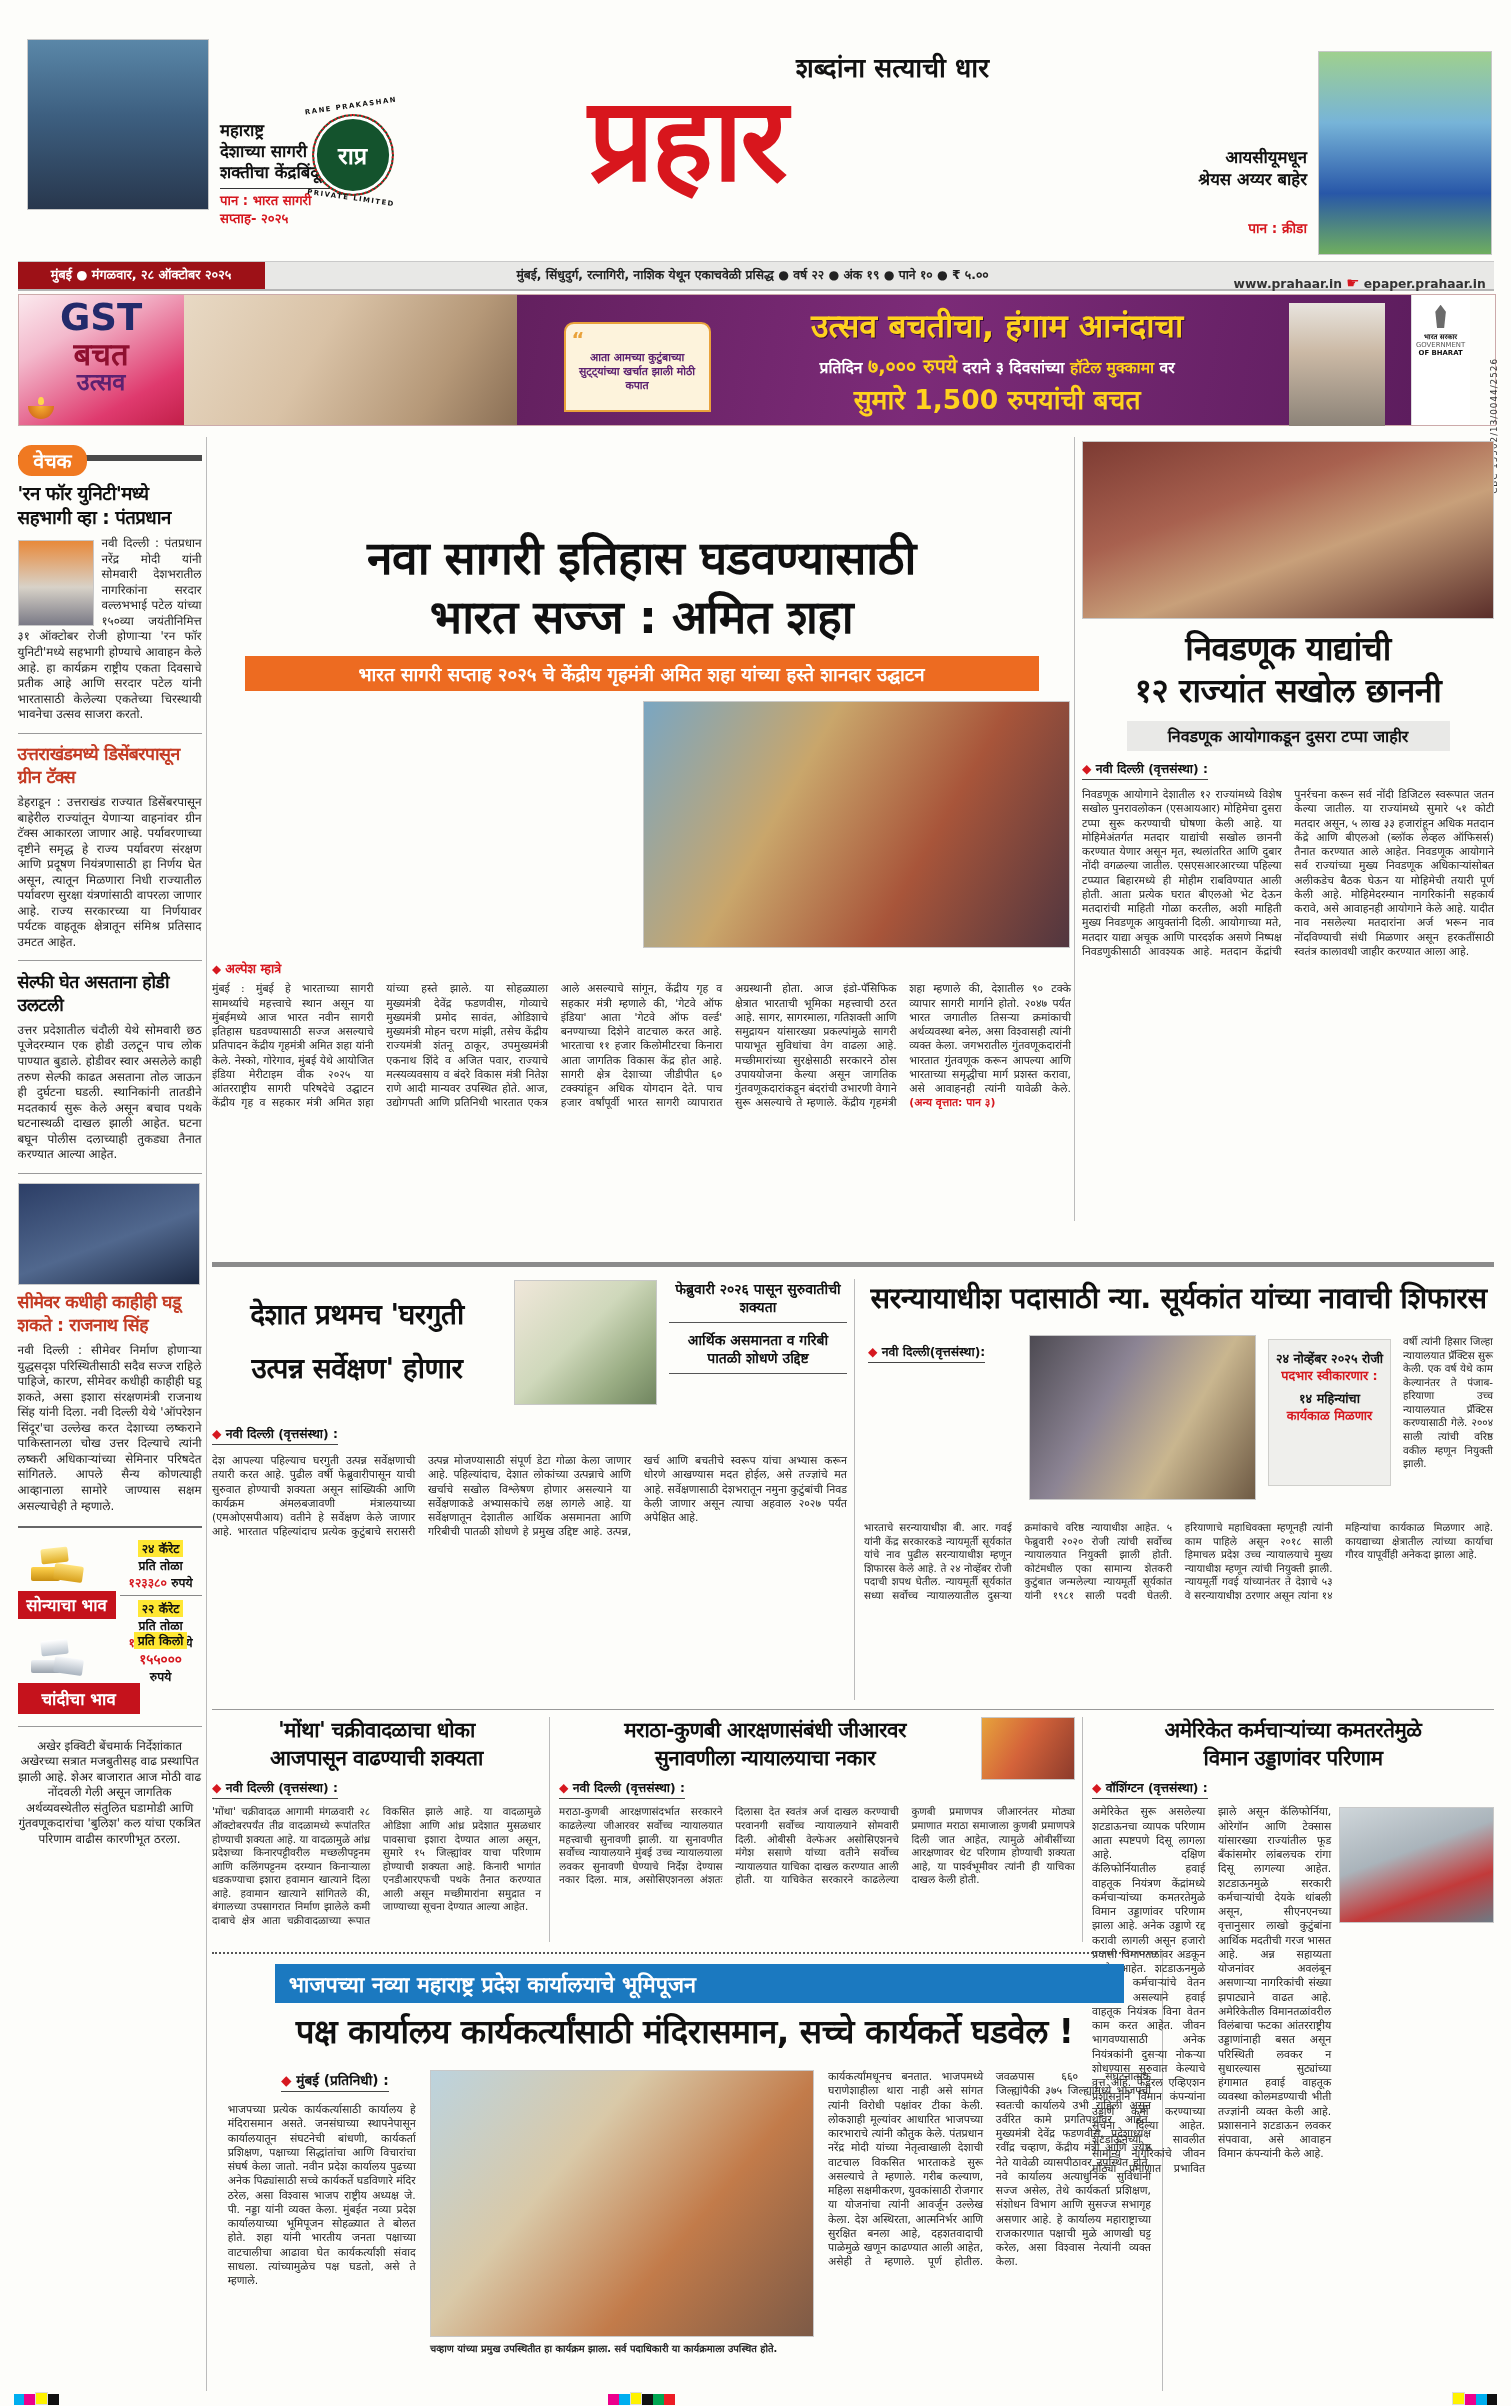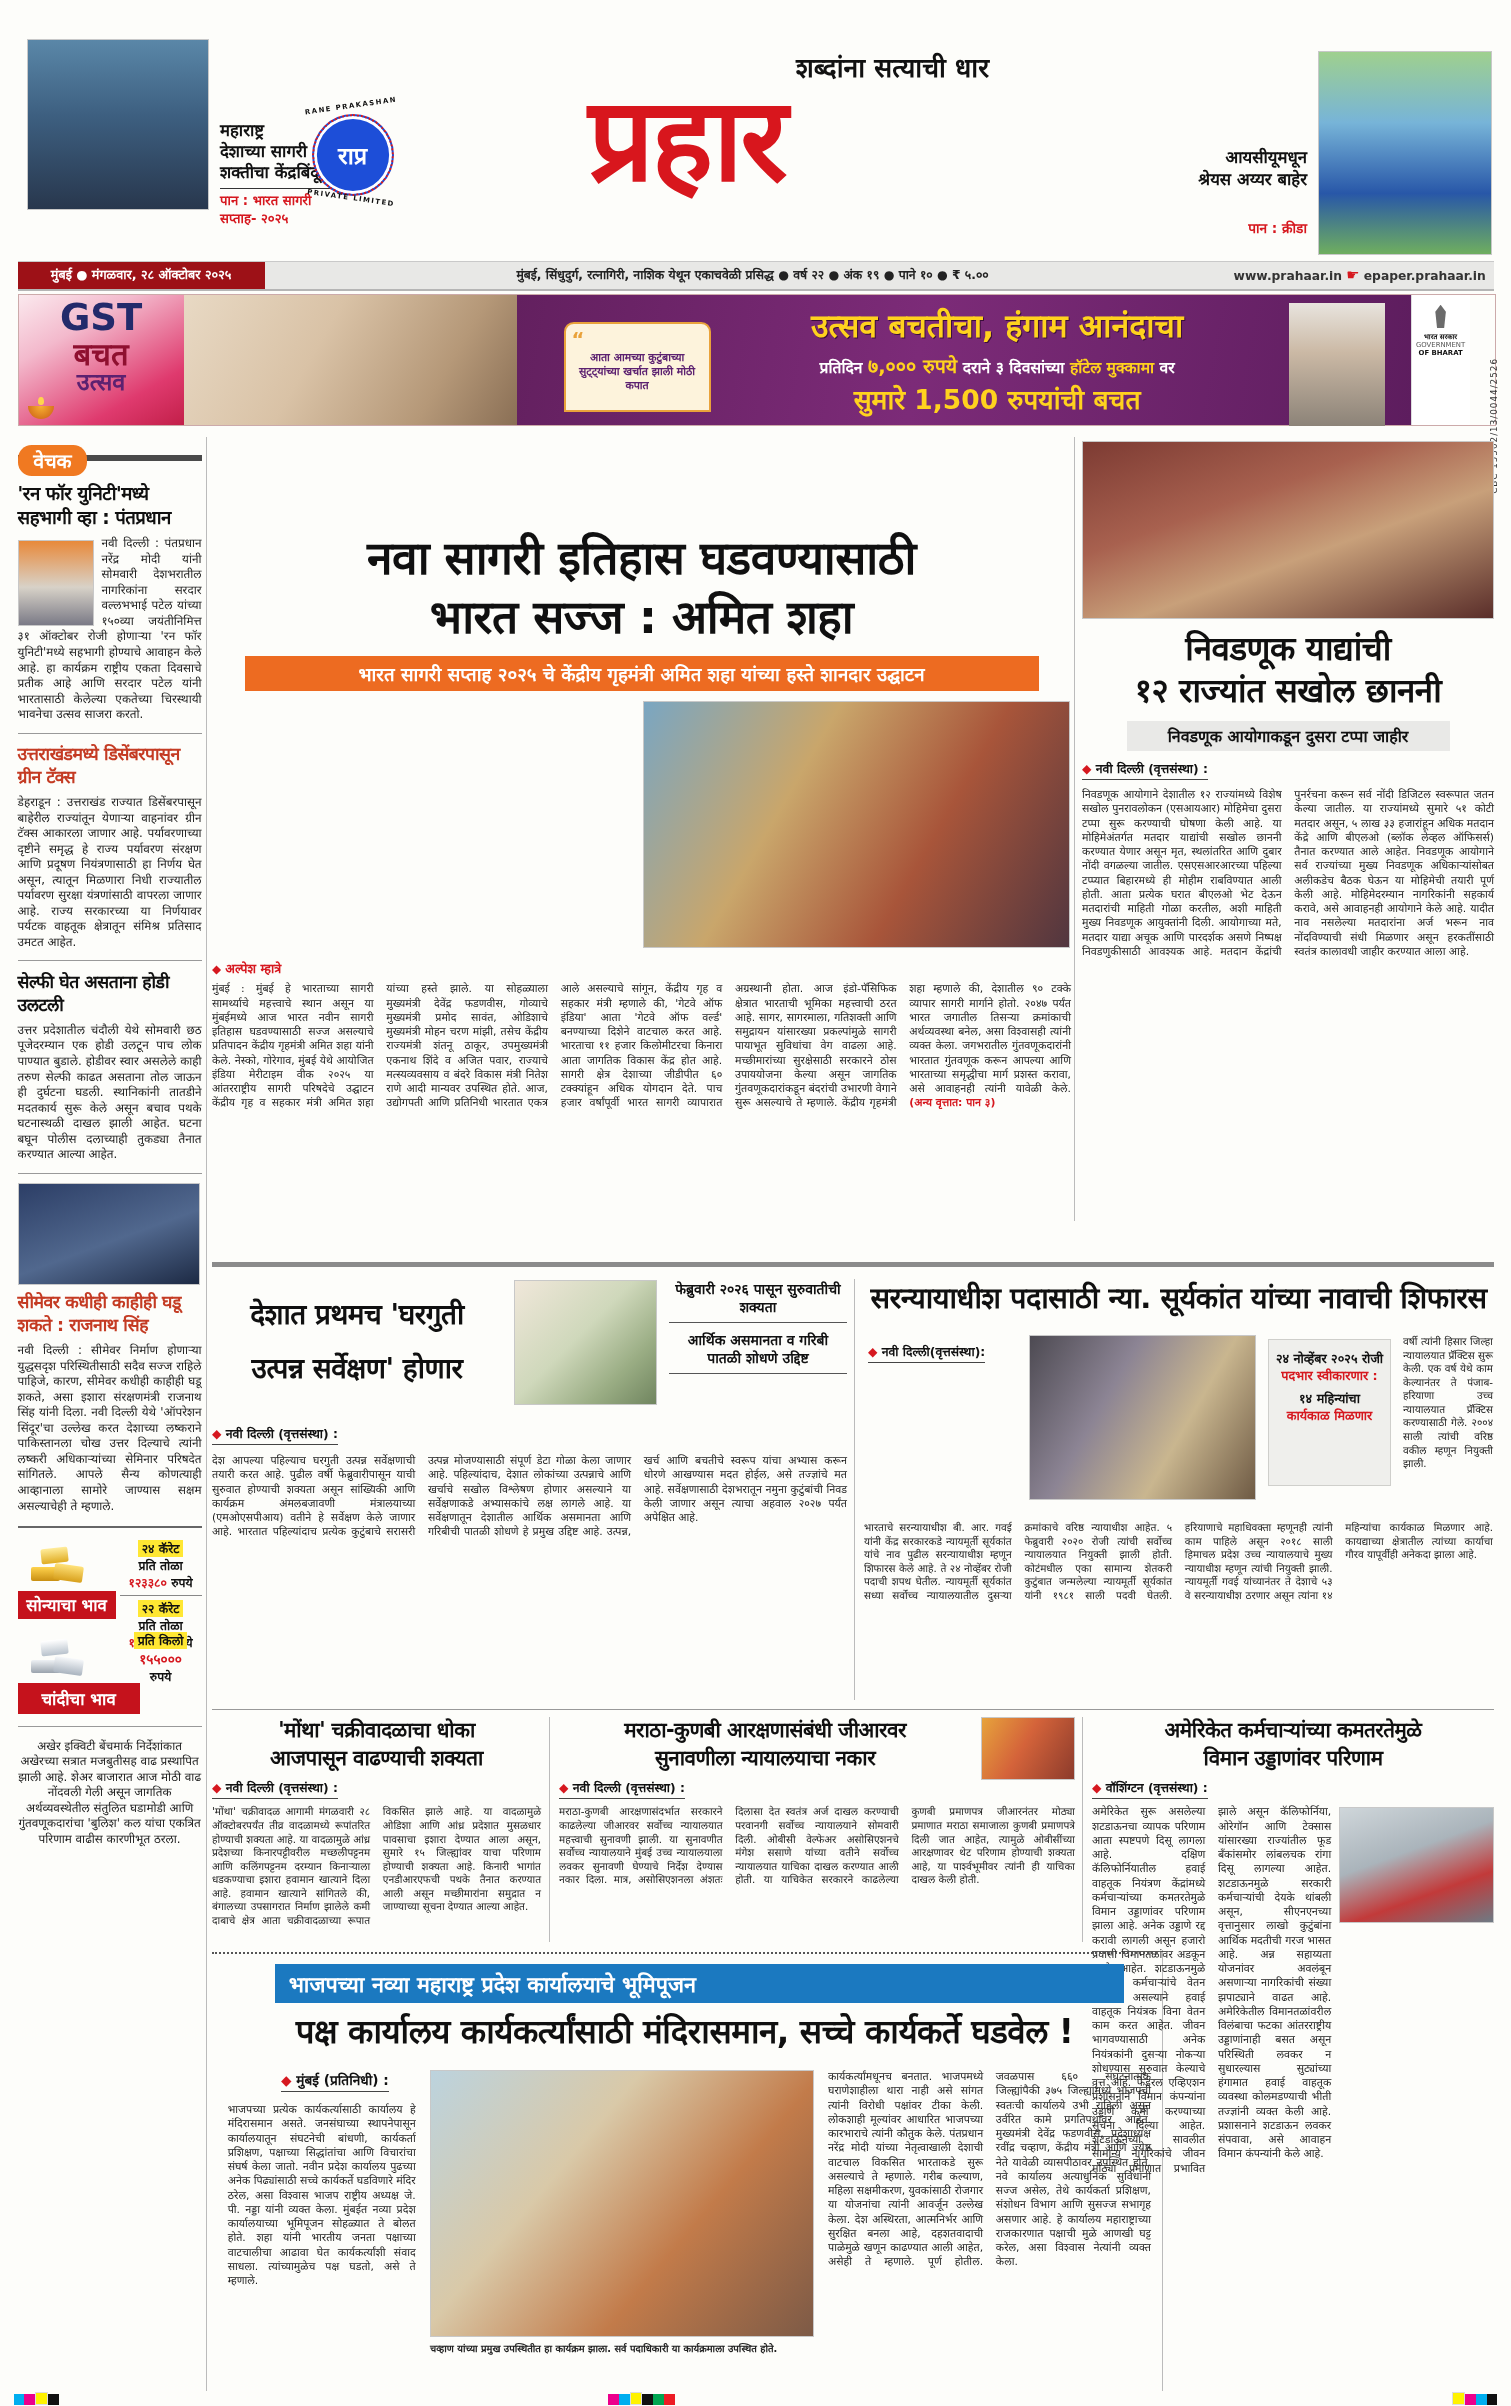--- a/index.html
+++ b/index.html
@@ -34,21 +34,21 @@
       <div>महाराष्ट्र</div>
       <div>देशाच्या सागरी</div>
       <div>शक्तीचा केंद्रबिंदू</div>
     </div>
     <div style="border-top:1.5px solid #333;margin:4.9px 0 3.9px 0;width:137px;"></div>
     <div class="red bold" style="font-size:13.2px;line-height:1.3;width:118px;">पान : भारत सागरी सप्ताह- २०२५</div>
   </div>
 
   <div class="abs" style="left:294px;top:94px;width:114px;height:116px;">
     <div class="abs" style="left:2px;top:7.8px;width:110px;text-align:center;font-size:6.9px;letter-spacing:1.5px;font-weight:bold;transform:rotate(-8deg);">RANE PRAKASHAN</div>
-    <div class="abs" style="left:17.6px;top:19.6px;width:78px;height:78px;border-radius:50%;background:#1d4ed8;border:2px dotted #d6181f;box-shadow:0 0 0 2.9px #fff inset;display:flex;align-items:center;justify-content:center;">
+    <div class="abs" style="left:17.6px;top:19.6px;width:78px;height:78px;border-radius:50%;background:#14532d;border:2px dotted #d6181f;box-shadow:0 0 0 2.9px #fff inset;display:flex;align-items:center;justify-content:center;">
       <span style="color:#fff;font-weight:800;font-size:23.5px;">राप्र</span>
     </div>
     <div class="abs" style="left:2px;top:100px;width:110px;text-align:center;font-size:6.9px;letter-spacing:1.5px;font-weight:bold;transform:rotate(8deg);">PRIVATE LIMITED</div>
   </div>
 
   <div class="abs" style="left:716px;top:49px;width:353px;text-align:center;font-size:26.5px;font-weight:800;color:#111;">शब्दांना सत्याची धार</div>
 
   <div class="abs" style="left:412px;top:73px;width:549px;text-align:center;font-size:116px;line-height:1.15;font-weight:800;color:#d8161d;letter-spacing:-2.9px;">प्रहार</div>
 
   <div class="abs" style="left:1145px;top:147px;width:162px;text-align:right;">
@@ -57,21 +57,21 @@
       <div>श्रेयस अय्यर बाहेर</div>
     </div>
     <div class="red bold" style="font-size:13.7px;margin-top:27.4px;">पान : क्रीडा</div>
   </div>
 
   <div class="abs ph" style="left:1318px;top:51px;width:174px;height:204px;background:linear-gradient(180deg,#9fd08e 0%,#77b4d8 35%,#2857a8 70%,#6fae5f 100%);"></div>
 
   <div class="abs" style="left:17.6px;top:261px;width:1476px;height:26.5px;background:#e8e8e6;border-top:1px solid #c9c9c9;border-bottom:2px solid #b5b5b5;">
     <div class="abs" style="left:0;top:0;width:247px;height:26.5px;background:#9d1117;color:#fff;font-weight:bold;font-size:12.7px;line-height:26.5px;text-align:center;">मुंबई ● मंगळवार, २८ ऑक्टोबर २०२५</div>
     <div class="abs" style="left:294px;top:0;width:882px;height:26.5px;font-weight:bold;font-size:12.3px;line-height:26.5px;text-align:center;color:#222;">मुंबई, सिंधुदुर्ग, रत्नागिरी, नाशिक येथून एकाचवेळी प्रसिद्ध ● वर्ष २२ ● अंक १९ ● पाने १० ● ₹ ५.००</div>
-    <div class="abs" style="right:7.8px;top:0;height:26.5px;line-height:26.5px;font-size:12.3px;font-weight:bold;color:#333;">
+    <div class="abs" style="right:7.8px;top:8px;height:26.5px;line-height:26.5px;font-size:12.3px;font-weight:bold;color:#333;">
       <span>www.prahaar.in</span>
       <span class="red" style="font-size:14.7px;">☛</span>
       <span>epaper.prahaar.in</span>
     </div>
   </div>
 
   <div class="abs" style="left:17.6px;top:294px;width:1476px;height:130px;border:1px solid #caa;">
     <div class="abs" style="left:0;top:0;width:165px;height:130px;background:linear-gradient(150deg,#fbe9ee 0%,#f3b9cc 30%,#df3a6e 75%,#c21f49 100%);text-align:center;">
       <div style="font-size:37px;font-weight:800;color:#232a6b;line-height:1.05;margin-top:3.9px;">GST</div>
       <div style="font-size:31px;font-weight:800;color:#8f1030;line-height:1.05;">बचत</div>

